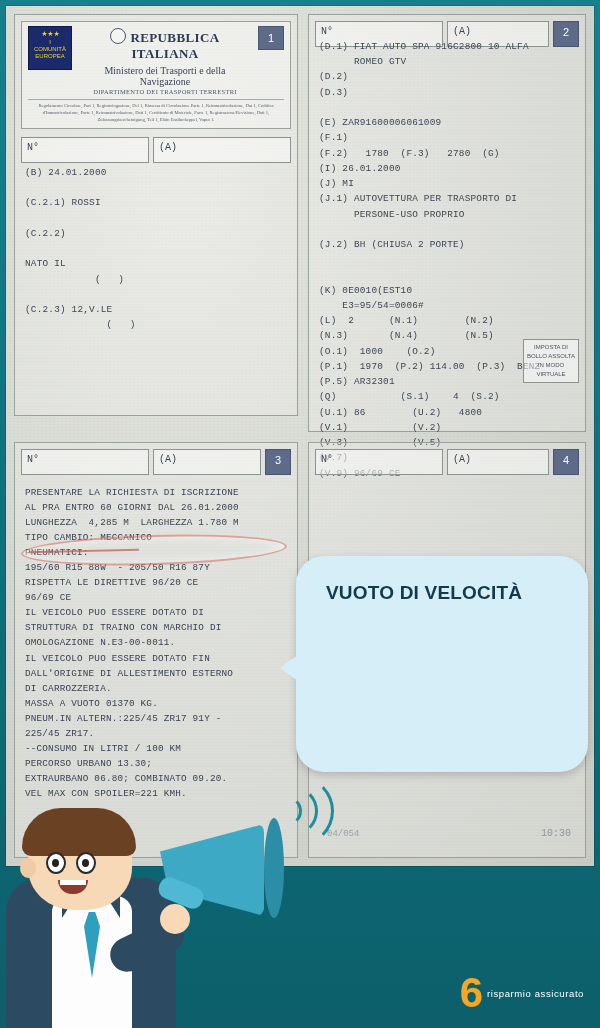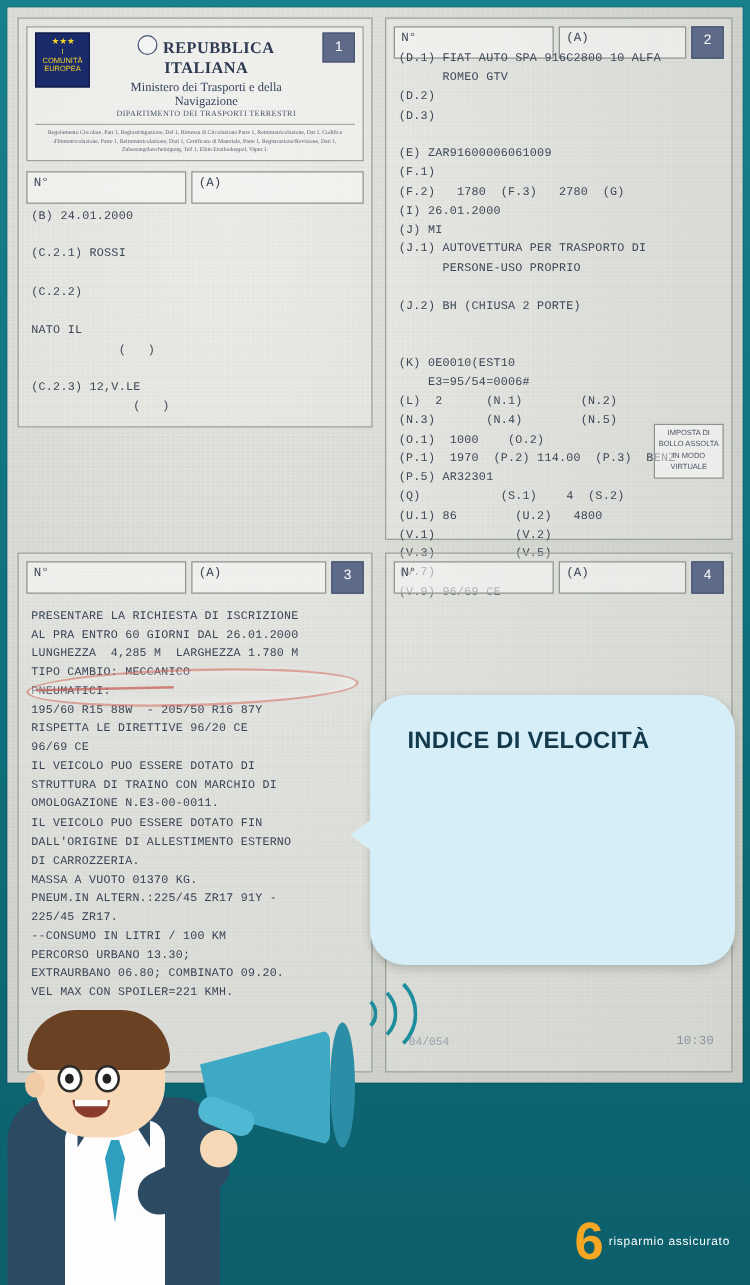--- a/index.html
+++ b/index.html
@@ -38,21 +38,21 @@
       repeating-linear-gradient(90deg, rgba(0,0,0,.012) 0 1px, rgba(255,255,255,0) 1px 4px),
       radial-gradient(ellipse at 30% 20%, #e6e7e1 0%, #d3d5cf 60%, #c9cbc4 100%);
     pointer-events: none;
   }
   .quad {
     position: absolute;
     background: rgba(255,255,255,.22);
     border: 1px solid #9aa09a;
     box-sizing: border-box;
   }
-  .q1 { left: 8px;   top: 8px;   width: 284px; height: 328px; }
+  .q1 { left: 8px;   top: 8px;   width: 284px; height: 402px; }
   .q2 { left: 302px; top: 8px;   width: 278px; height: 418px; }
   .q3 { left: 8px;   top: 436px; width: 284px; height: 416px; }
   .q4 { left: 302px; top: 436px; width: 278px; height: 416px; }
 
   .fieldbar {
     position: absolute;
     left: 6px; right: 6px; top: 6px;
     height: 26px;
     display: flex;
     align-items: stretch;
@@ -544,21 +544,21 @@
         <div class="cell c2">(A)</div>
         <div class="num">4</div>
       </div>
       <div class="footer-code">04/054</div>
       <div class="footer-time">10:30</div>
     </div>
   </div>
 
   <div class="bubble">
     <div class="bubble-tail"></div>
-    <h2>INDICE DI VELOCITÀ</h2>
+    <h2>VUOTO DI VELOCITÀ</h2>
   </div>
 
   <div class="waves">
     <span class="w1"></span>
     <span class="w2"></span>
     <span class="w3"></span>
   </div>
 
   <div class="mascot">
     <div class="m-body"></div>

